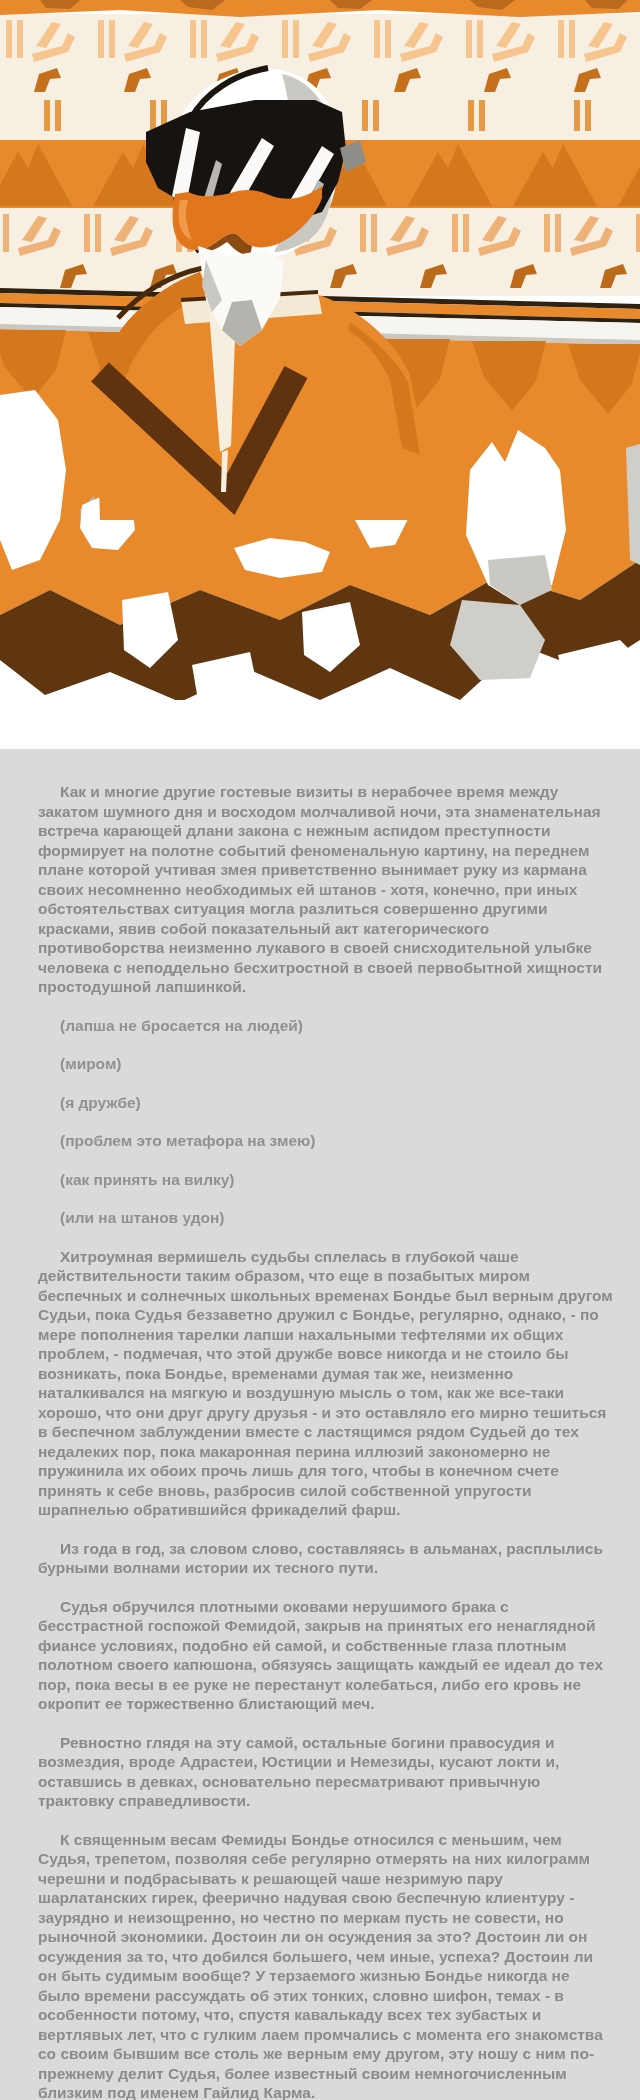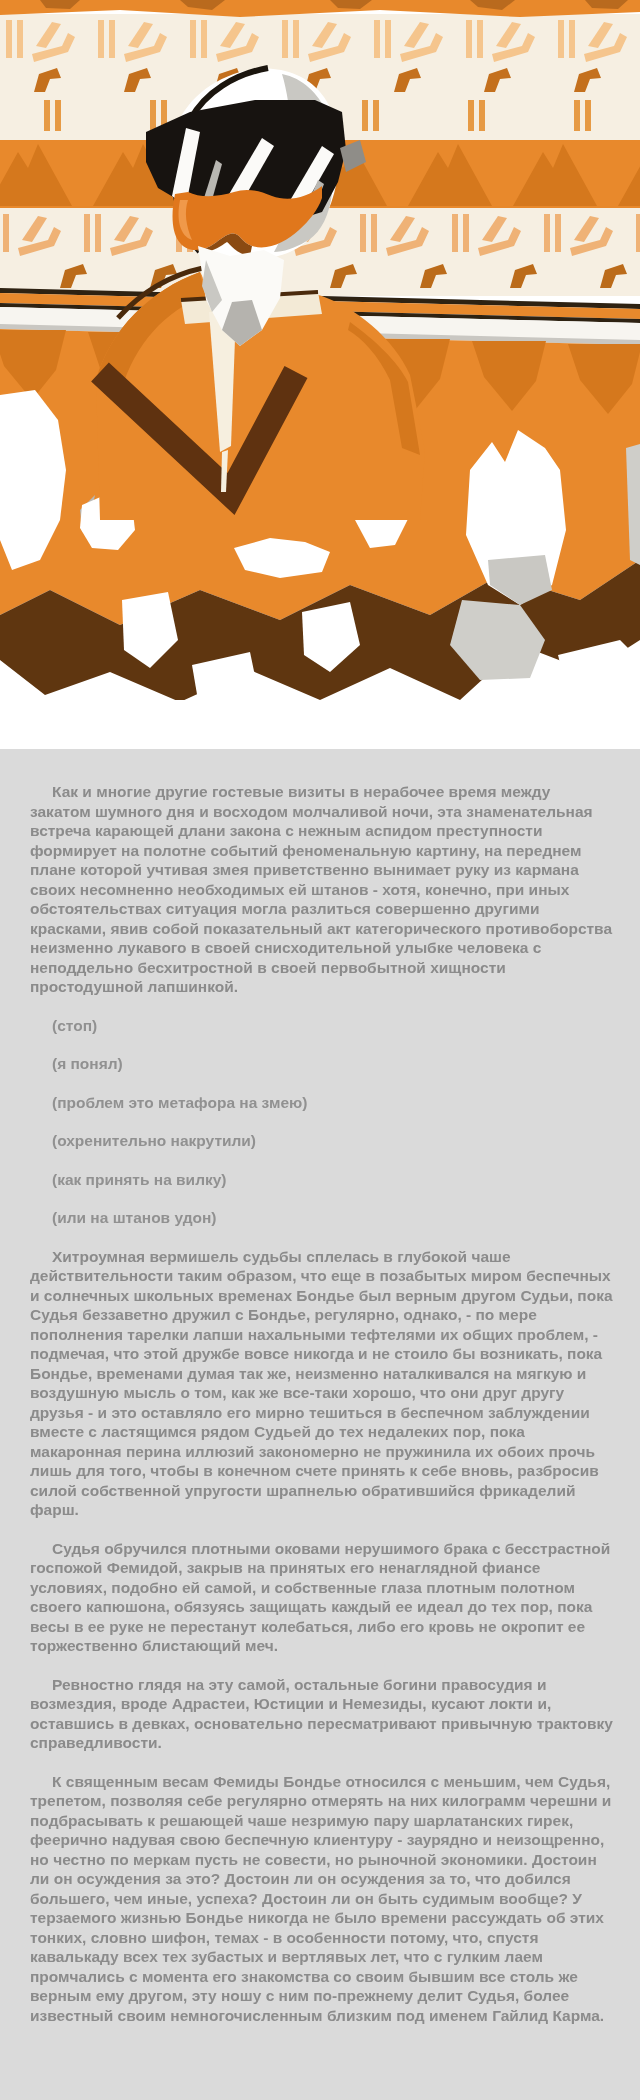--- a/index.html
+++ b/index.html
@@ -20,21 +20,21 @@
     height: 749px;
     background: #ffffff;
     overflow: hidden;
   }
   .illustration svg { display: block; }
   .text-panel {
     box-sizing: border-box;
     width: 640px;
     height: 1351px;
     background: #dadada;
-    padding: 33px 27px 40px 30px;
+    padding: 33px 27px 40px 38px;
   }
   .text-panel p {
     margin: 0 0 19px 0;
     color: #8b8b8b;
     font-size: 15.5px;
     line-height: 19.5px;
     font-weight: bold;
     text-indent: 22px;
     text-align: left;
   }
@@ -230,26 +230,27 @@
             <polygon points="262,330 240,346 222,330 232,302 252,300" fill="#b5b3ae"></polygon>
             <polygon points="206,260 222,300 212,312 202,286" fill="#c9c8c3"></polygon>
           </g>
         </g>
       </g>
     </svg>
   </div>
 
   <main class="text-panel">
     <p>Как и многие другие гостевые визиты в нерабочее время между закатом шумного дня и восходом молчаливой ночи, эта знаменательная встреча карающей длани закона с нежным аспидом преступности формирует на полотне событий феноменальную картину, на переднем плане которой учтивая змея приветственно вынимает руку из кармана своих несомненно необходимых ей штанов - хотя, конечно, при иных обстоятельствах ситуация могла разлиться совершенно другими красками, явив собой показательный акт категорического противоборства неизменно лукавого в своей снисходительной улыбке человека с неподдельно бесхитростной в своей первобытной хищности простодушной лапшинкой.</p>
-    <p class="aside">(стоп)</p>
-    <p class="aside">(я понял)</p>
+    <p class="aside">(лапша не бросается на людей)</p>
+    <p class="aside">(миром)</p>
+    <p class="aside">(я дружбе)</p>
     <p class="aside">(проблем это метафора на змею)</p>
-    <p class="aside">(охренительно накрутили)</p>
     <p class="aside">(как принять на вилку)</p>
     <p class="aside">(или на штанов удон)</p>
     <p>Хитроумная вермишель судьбы сплелась в глубокой чаше действительности таким образом, что еще в позабытых миром беспечных и солнечных школьных временах Бондье был верным другом Судьи, пока Судья беззаветно дружил с Бондье, регулярно, однако, - по мере пополнения тарелки лапши нахальными тефтелями их общих проблем, - подмечая, что этой дружбе вовсе никогда и не стоило бы возникать, пока Бондье, временами думая так же, неизменно наталкивался на мягкую и воздушную мысль о том, как же все-таки хорошо, что они друг другу друзья - и это оставляло его мирно тешиться в беспечном заблуждении вместе с ластящимся рядом Судьей до тех недалеких пор, пока макаронная перина иллюзий закономерно не пружинила их обоих прочь лишь для того, чтобы в конечном счете принять к себе вновь, разбросив силой собственной упругости шрапнелью обратившийся фрикаделий фарш.</p>
+    <p>Из года в год, за словом слово, составляясь в альманах, расплылись бурными волнами истории их тесного пути.</p>
     <p>Судья обручился плотными оковами нерушимого брака с бесстрастной госпожой Фемидой, закрыв на принятых его ненаглядной фиансе условиях, подобно ей самой, и собственные глаза плотным полотном своего капюшона, обязуясь защищать каждый ее идеал до тех пор, пока весы в ее руке не перестанут колебаться, либо его кровь не окропит ее торжественно блистающий меч.</p>
     <p>Ревностно глядя на эту самой, остальные богини правосудия и возмездия, вроде Адрастеи, Юстиции и Немезиды, кусают локти и, оставшись в девках, основательно пересматривают привычную трактовку справедливости.</p>
     <p>К священным весам Фемиды Бондье относился с меньшим, чем Судья, трепетом, позволяя себе регулярно отмерять на них килограмм черешни и подбрасывать к решающей чаше незримую пару шарлатанских гирек, феерично надувая свою беспечную клиентуру - заурядно и неизощренно, но честно по меркам пусть не совести, но рыночной экономики. Достоин ли он осуждения за это? Достоин ли он осуждения за то, что добился большего, чем иные, успеха? Достоин ли он быть судимым вообще? У терзаемого жизнью Бондье никогда не было времени рассуждать об этих тонких, словно шифон, темах - в особенности потому, что, спустя кавалькаду всех тех зубастых и вертлявых лет, что с гулким лаем промчались с момента его знакомства со своим бывшим все столь же верным ему другом, эту ношу с ним по-прежнему делит Судья, более известный своим немногочисленным близким под именем Гайлид Карма.</p>
 
   </main>
 
 </div>
 
 </body></html>

